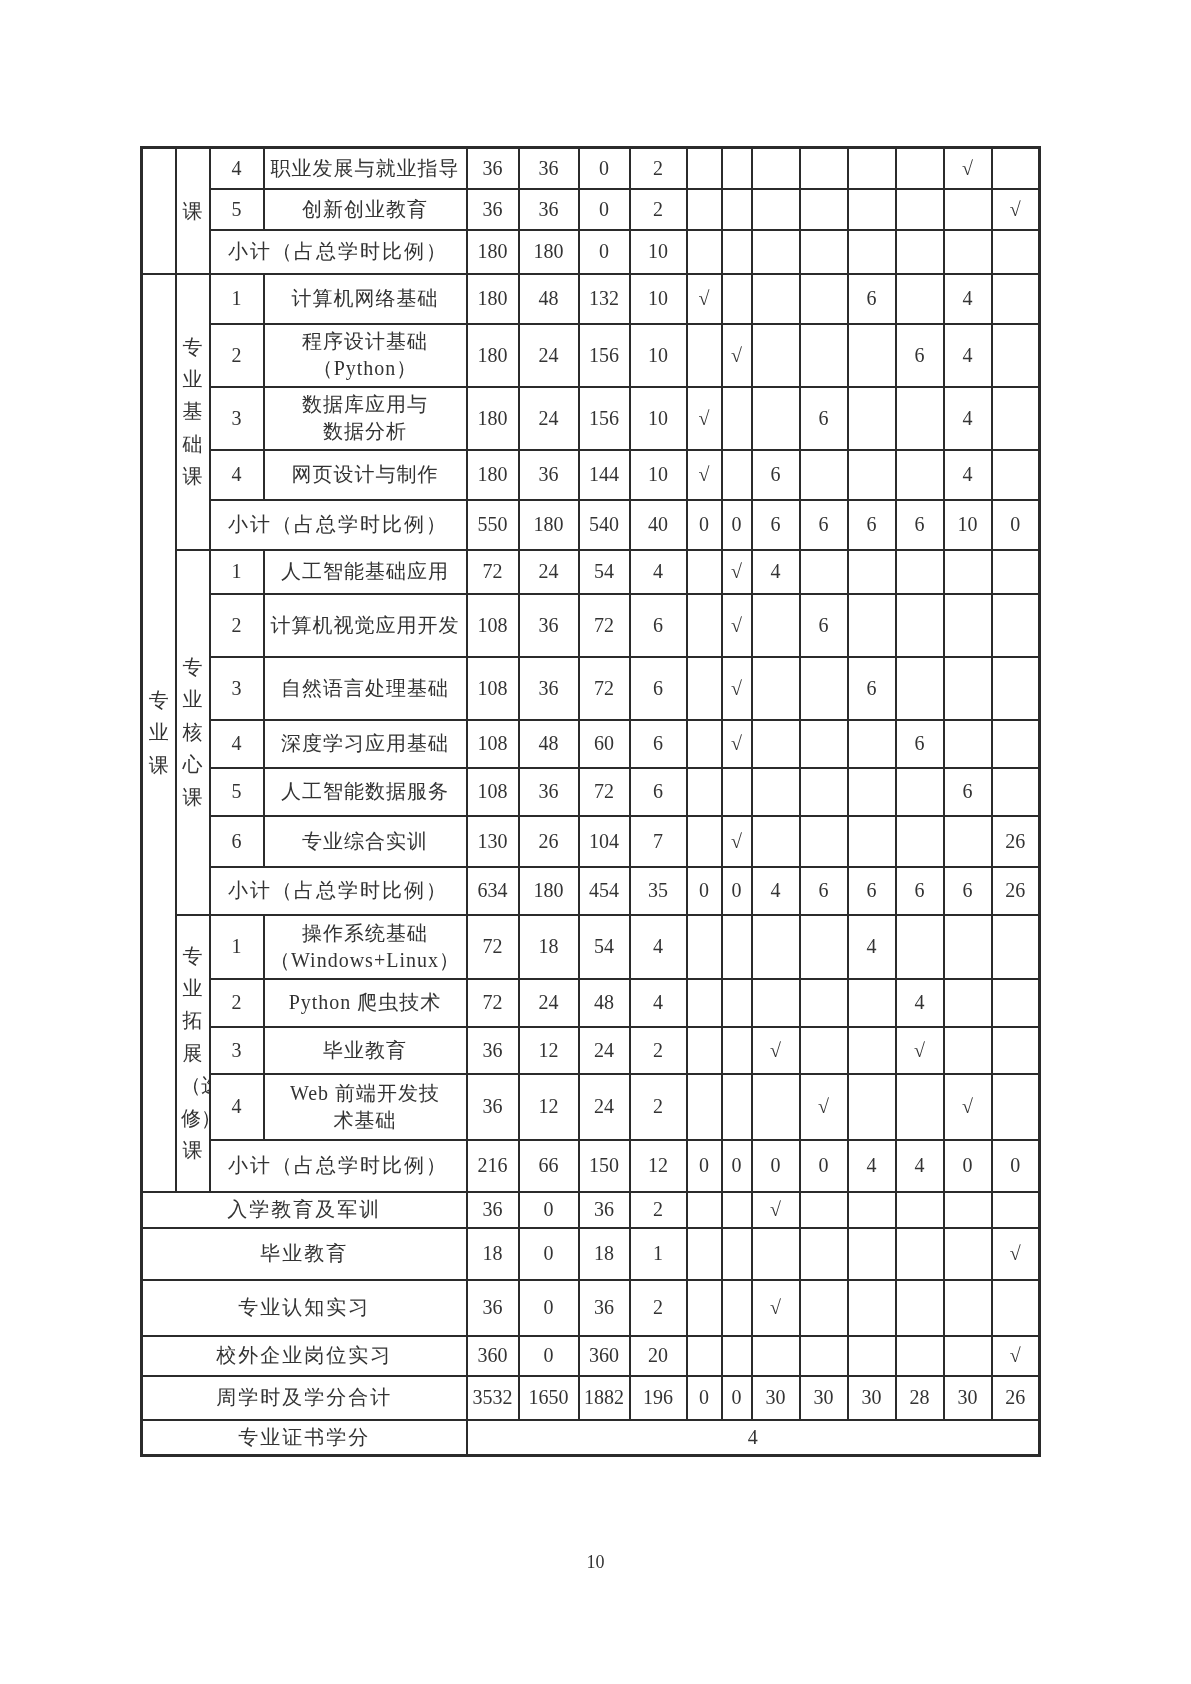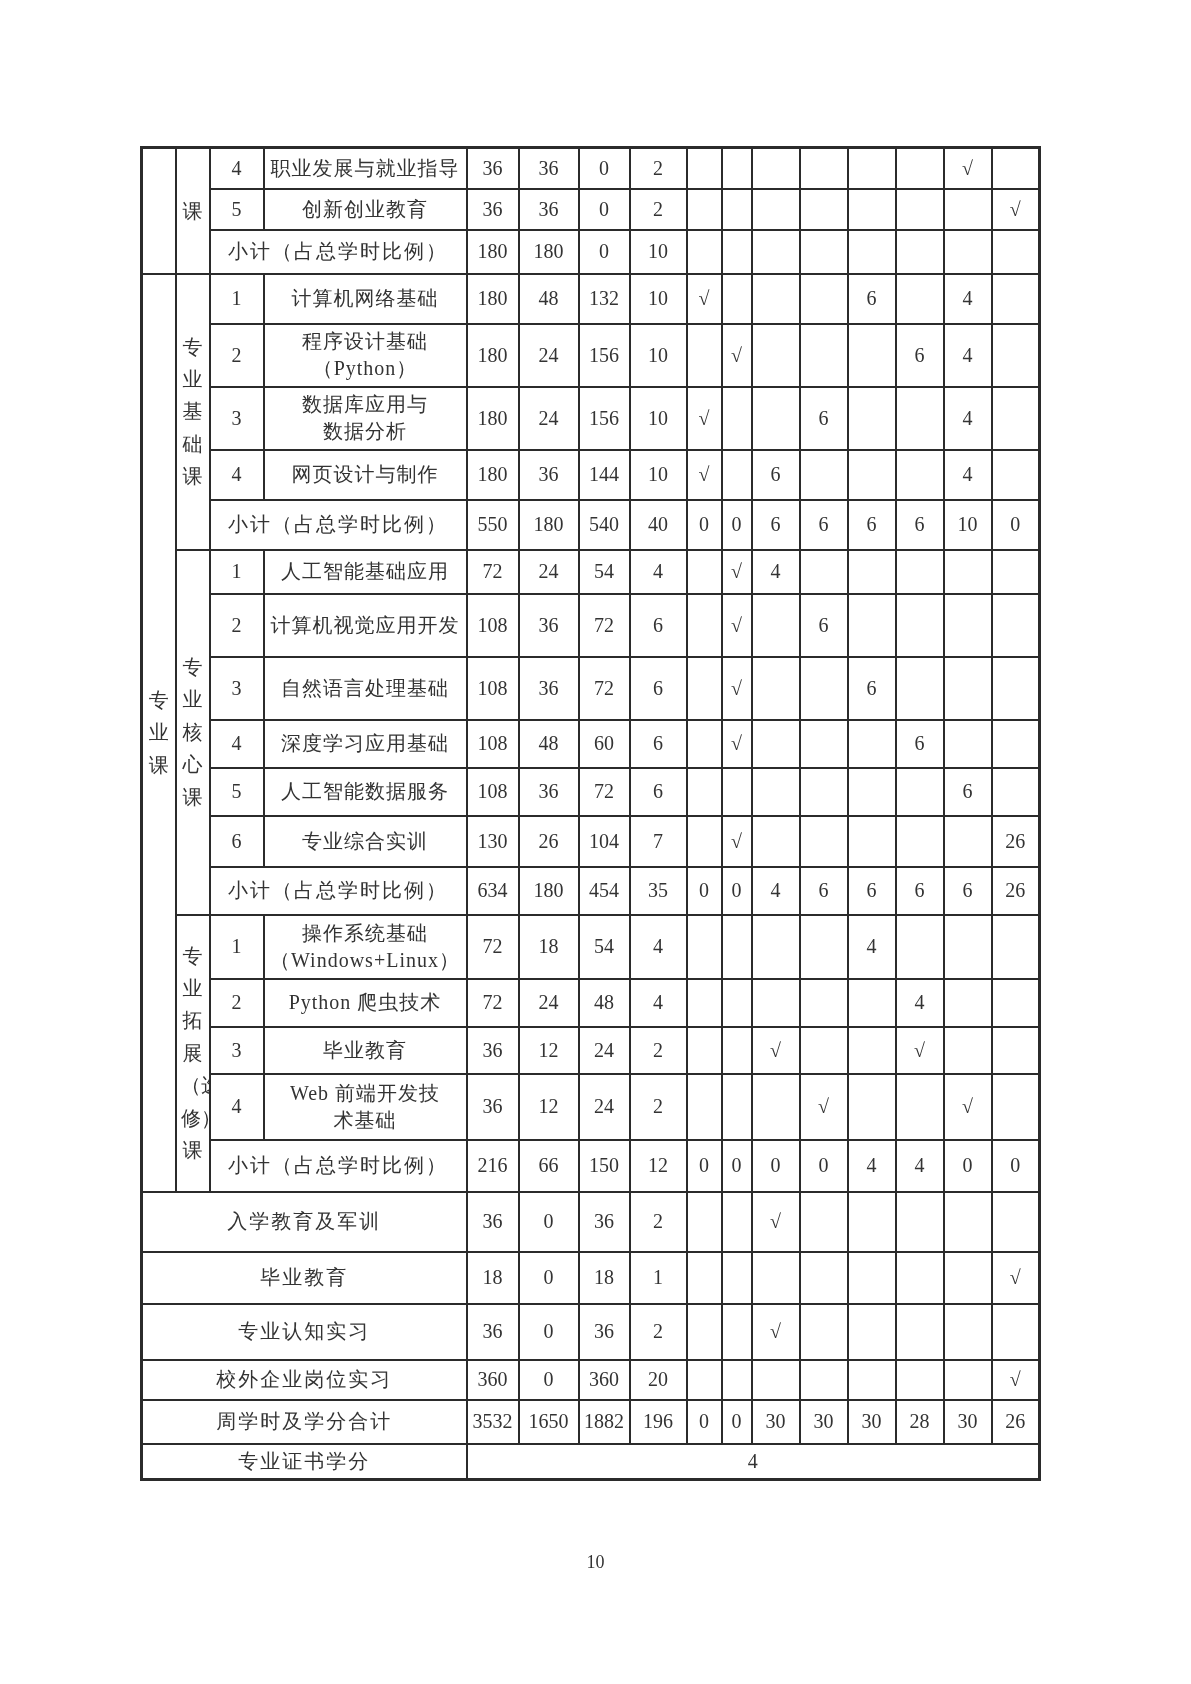--- a/index.html
+++ b/index.html
@@ -373,21 +373,21 @@
           <td class="val-cell">12</td>
           <td class="grid-cell">0</td>
           <td class="grid-cell">0</td>
           <td class="grid-cell">0</td>
           <td class="grid-cell">0</td>
           <td class="grid-cell">4</td>
           <td class="grid-cell">4</td>
           <td class="grid-cell">0</td>
           <td class="grid-cell">0</td>
         </tr>
-        <tr style="height: 60px;">
+        <tr style="height: 36px;">
           <td class="label-cell thick-top" colspan="4">入学教育及军训</td>
           <td class="val-cell thick-top">36</td>
           <td class="val-cell thick-top">0</td>
           <td class="val-cell thick-top">36</td>
           <td class="val-cell thick-top">2</td>
           <td class="grid-cell thick-top"></td>
           <td class="grid-cell thick-top"></td>
           <td class="grid-cell thick-top">√</td>
           <td class="grid-cell thick-top"></td>
           <td class="grid-cell thick-top"></td>

